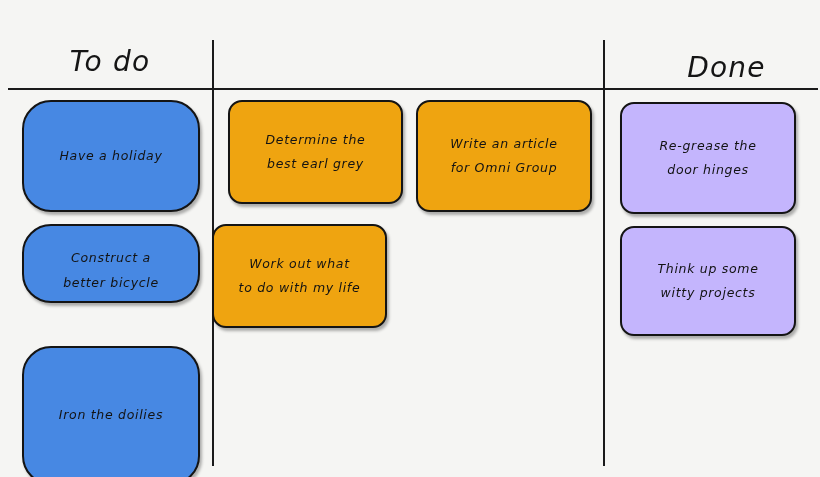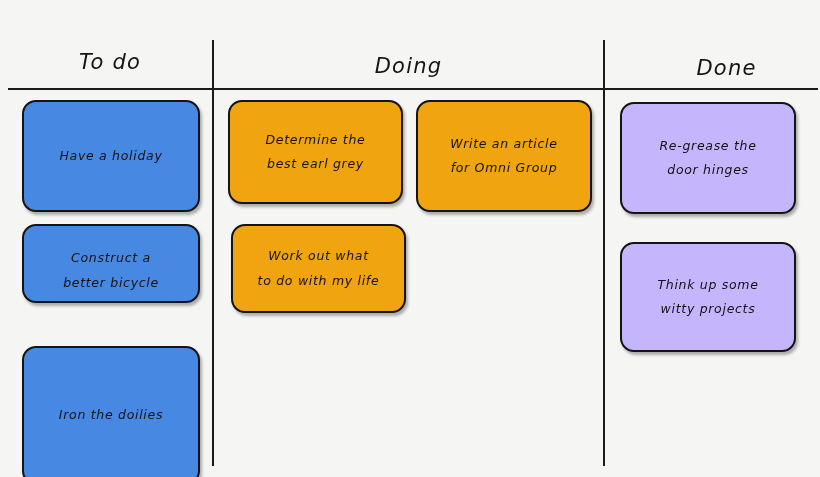--- a/index.html
+++ b/index.html
@@ -41,21 +41,21 @@
   .v-rule.v2 { left: 603px; }
 
   
   .col-header {
     position: absolute;
     top: 44px;
     height: 40px;
     line-height: 40px;
     text-align: center;
     font-family: "DejaVu Sans", sans-serif;
-    font-size: 21px;
+    font-size: 28px;
     font-style: italic;
     font-weight: 400;
     letter-spacing: 1.2px;
     color: #151515;
     white-space: nowrap;
   }
   .col-header.h-todo  { left: 8px;   width: 204px; top: 42px; }
   .col-header.h-doing { left: 214px; width: 389px; top: 46px; }
   .col-header.h-done  { left: 620px; width: 213px; top: 48px; }
 
@@ -78,47 +78,46 @@
     font-size: 12.5px;
     font-style: italic;
     letter-spacing: 0.7px;
     color: #131313;
     text-align: center;
     line-height: 1.95;
     white-space: pre-line;
     width: 100%;
   }
 
-  .card.blue   { background: #4788e3; }
+  .card.blue   { background: #4788e3; border-radius: 29px; }
   .card.orange { background: #efa410; }
   .card.green  { background: #c4b5fd; }
 
   
   .c1 { left: 22px; width: 178px; }
   .card-todo-1 { top: 100px;  height: 112px; }
   .card-todo-2 { top: 224px;  height: 79px; justify-content: flex-end; }
   .card-todo-3 { top: 346px;  height: 139px; }
 
   
   .card-doing-1 { left: 228px; top: 100px; width: 175px; height: 104px; }
   .card-doing-2 { left: 416px; top: 100px; width: 176px; height: 112px; justify-content: center; }
-  .card-doing-3 { left: 231px; top: 224px; width: 175px; height: 89px; }
+  .card-doing-3 { left: 212px; top: 224px; width: 175px; height: 104px; }
 
   
   .c3 { left: 620px; width: 176px; }
   .card-done-1 { top: 102px; height: 112px; }
-  .card-done-2 { top: 242px; height: 110px; }
+  .card-done-2 { top: 226px; height: 110px; }
 </style>
 </head>
 <body>
 
 <div id="board">
 
   <div class="col-header h-todo">To do</div>
-  <div class="col-header h-doing">Doing</div>
   <div class="col-header h-done">Done</div>
 
   <div class="h-rule"></div>
   <div class="v-rule v1"></div>
   <div class="v-rule v2"></div>
 
   <div class="card blue c1 card-todo-1">
     <span class="card-text">Have a holiday</span>
   </div>
   <div class="card blue c1 card-todo-2">

